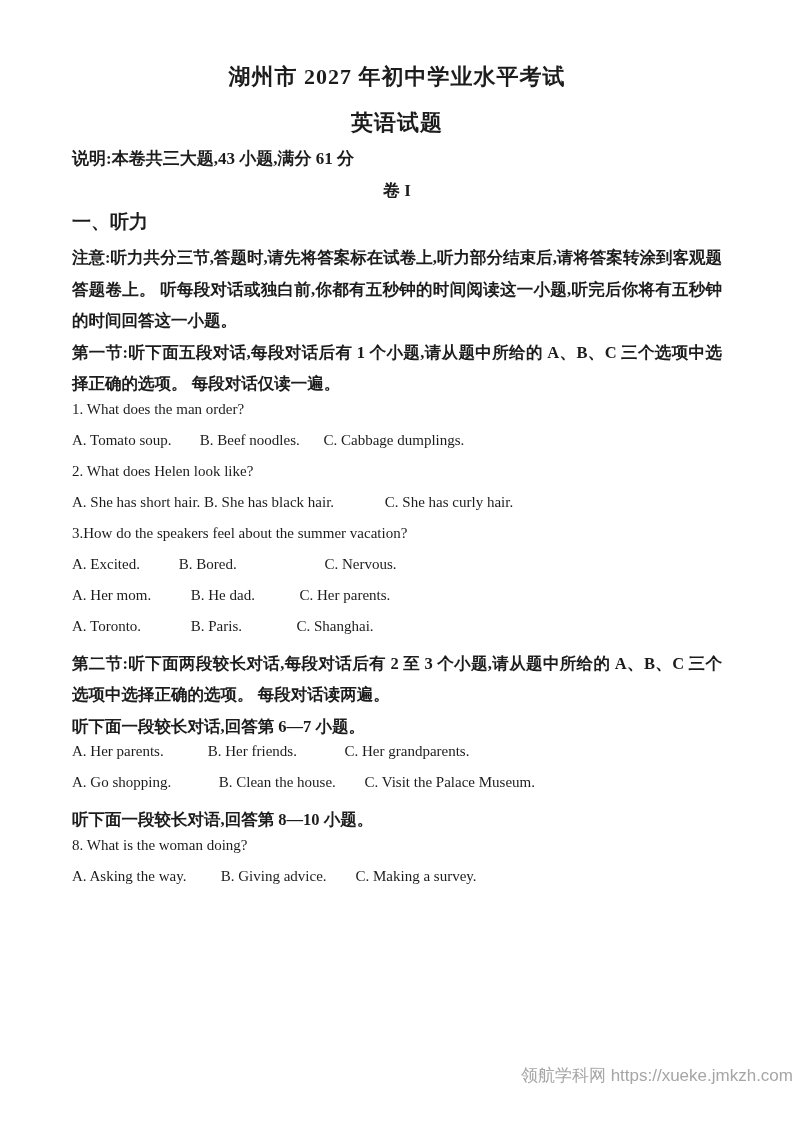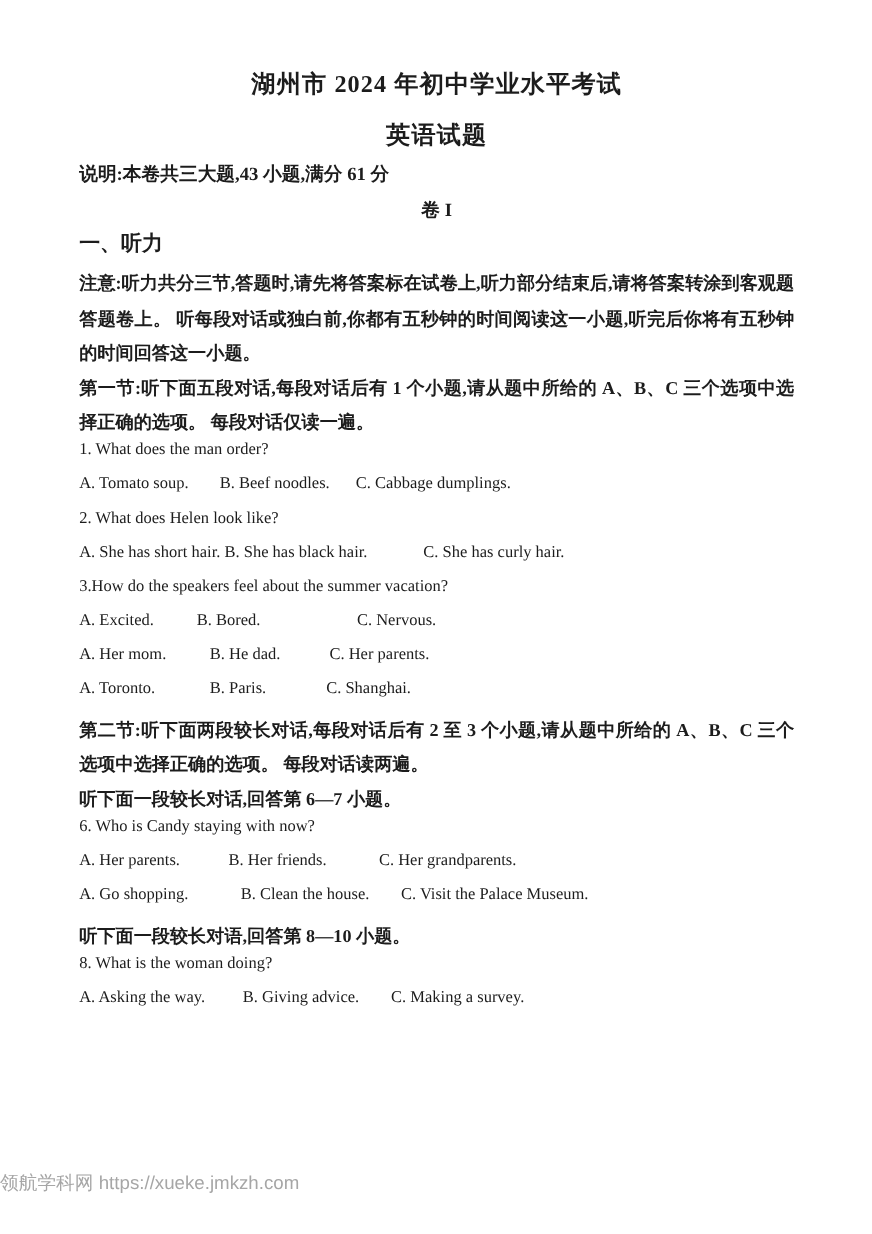--- a/index.html
+++ b/index.html
@@ -76,33 +76,33 @@
   }
   .opts .opt {
     display: inline-block;
     vertical-align: top;
   }
   .watermark {
     position: absolute;
     left: 0;
     right: 0;
     top: 1064px;
-    text-align: left;
+    text-align: right;
     font-size: 17px;
     color: #a6a6a6;
     font-family: "Liberation Sans", "DejaVu Sans", sans-serif;
     font-weight: 400;
   }
 </style>
 </head>
 <body>
 
 <div class="page">
 
-  <h1 class="title-main">湖州市 2024 年初中学业水平考试</h1>
+  <h1 class="title-main">湖州市 2027 年初中学业水平考试</h1>
   <h2 class="title-sub">英语试题</h2>
 
   <p class="note-line">说明:本卷共三大题,43 小题,满分 61 分</p>
   <p class="volume-line">卷 I</p>
 
   <p class="section-heading">一、听力</p>
 
   <p class="cintro">注意:听力共分三节,答题时,请先将答案标在试卷上,听力部分结束后,请将答案转涂到客观题答题卷上。 听每段对话或独白前,你都有五秒钟的时间阅读这一小题,听完后你将有五秒钟的时间回答这一小题。</p>
 
   <p class="cintro mb">第一节:听下面五段对话,每段对话后有 1 个小题,请从题中所给的 A、B、C 三个选项中选择正确的选项。 每段对话仅读一遍。</p>
@@ -148,21 +148,20 @@
       <span class="opt" style="min-width:102px">B. Paris.</span>
       <span class="opt">C. Shanghai.</span>
     </p>
   </div>
 
   <p class="cintro">第二节:听下面两段较长对话,每段对话后有 2 至 3 个小题,请从题中所给的 A、B、C 三个选项中选择正确的选项。 每段对话读两遍。</p>
 
   <p class="cintro">听下面一段较长对话,回答第 6—7 小题。</p>
 
   <div>
-    <p class="qline">6. Who is Candy staying with now?</p>
     <p class="opts">
       <span class="opt" style="min-width:132px">A. Her parents.</span>
       <span class="opt" style="min-width:133px">B. Her friends.</span>
       <span class="opt">C. Her grandparents.</span>
     </p>
   </div>
 
   <div>
     <p class="opts">
       <span class="opt" style="min-width:143px">A. Go shopping.</span>

